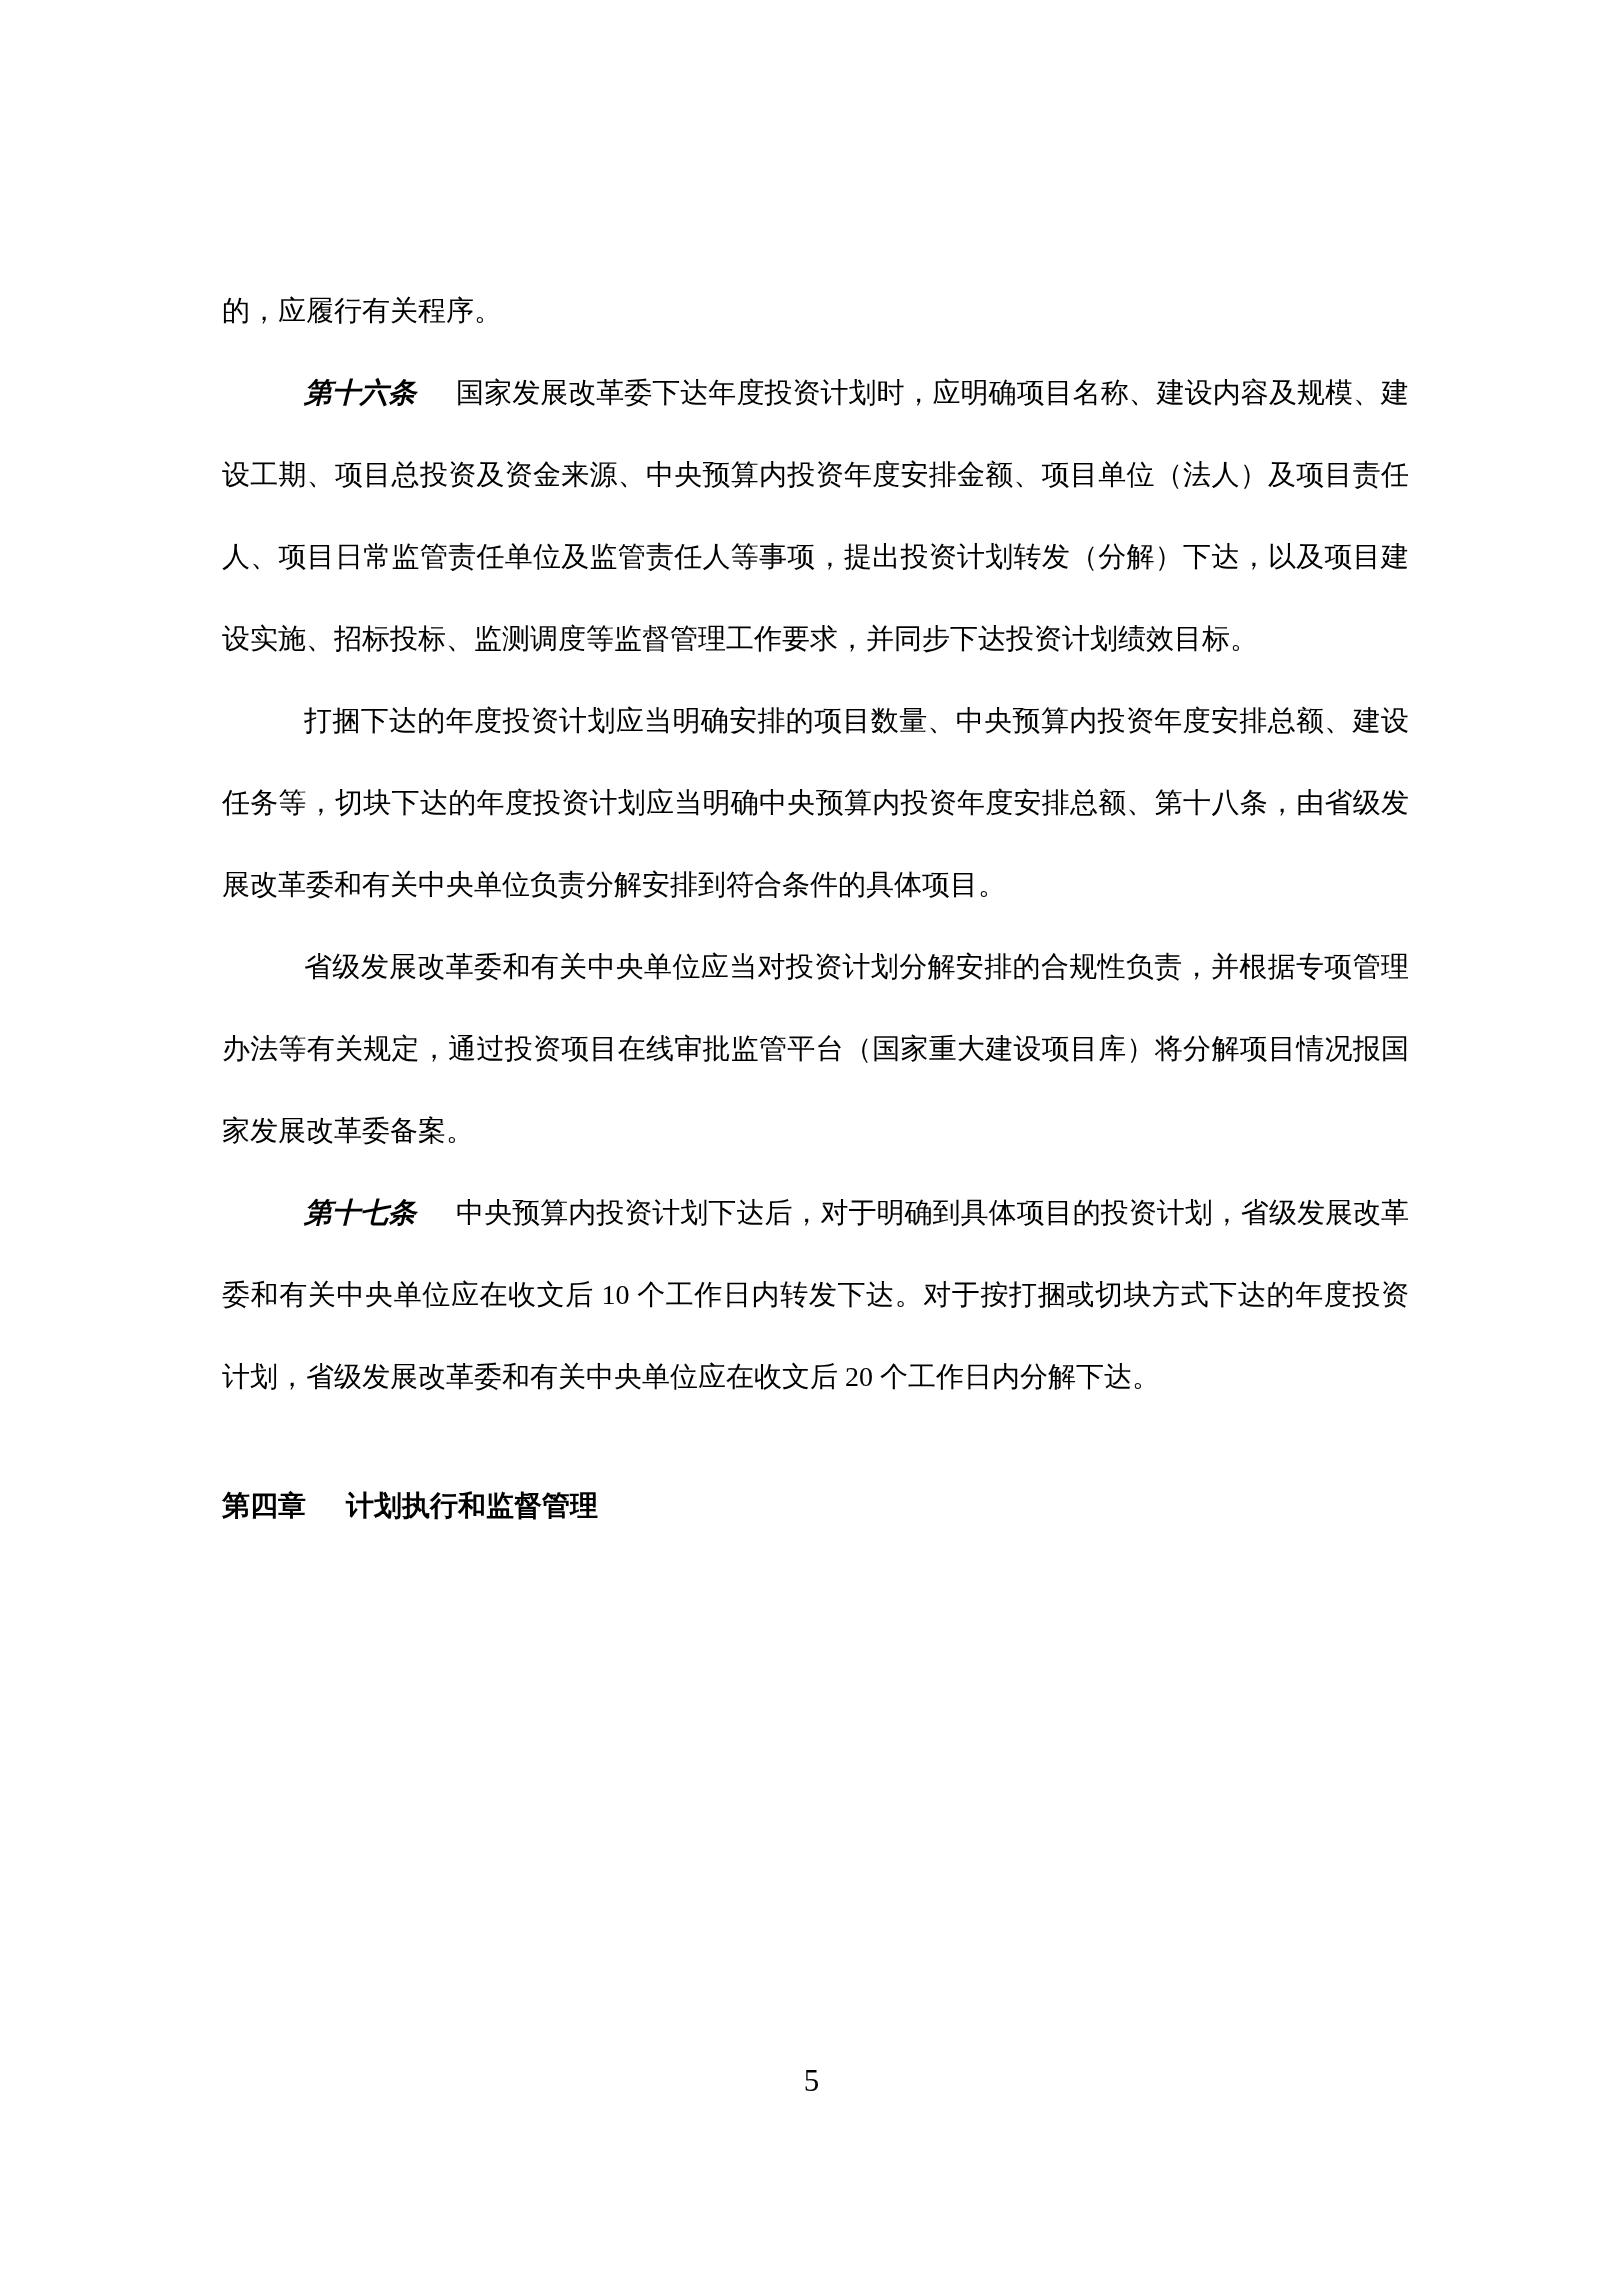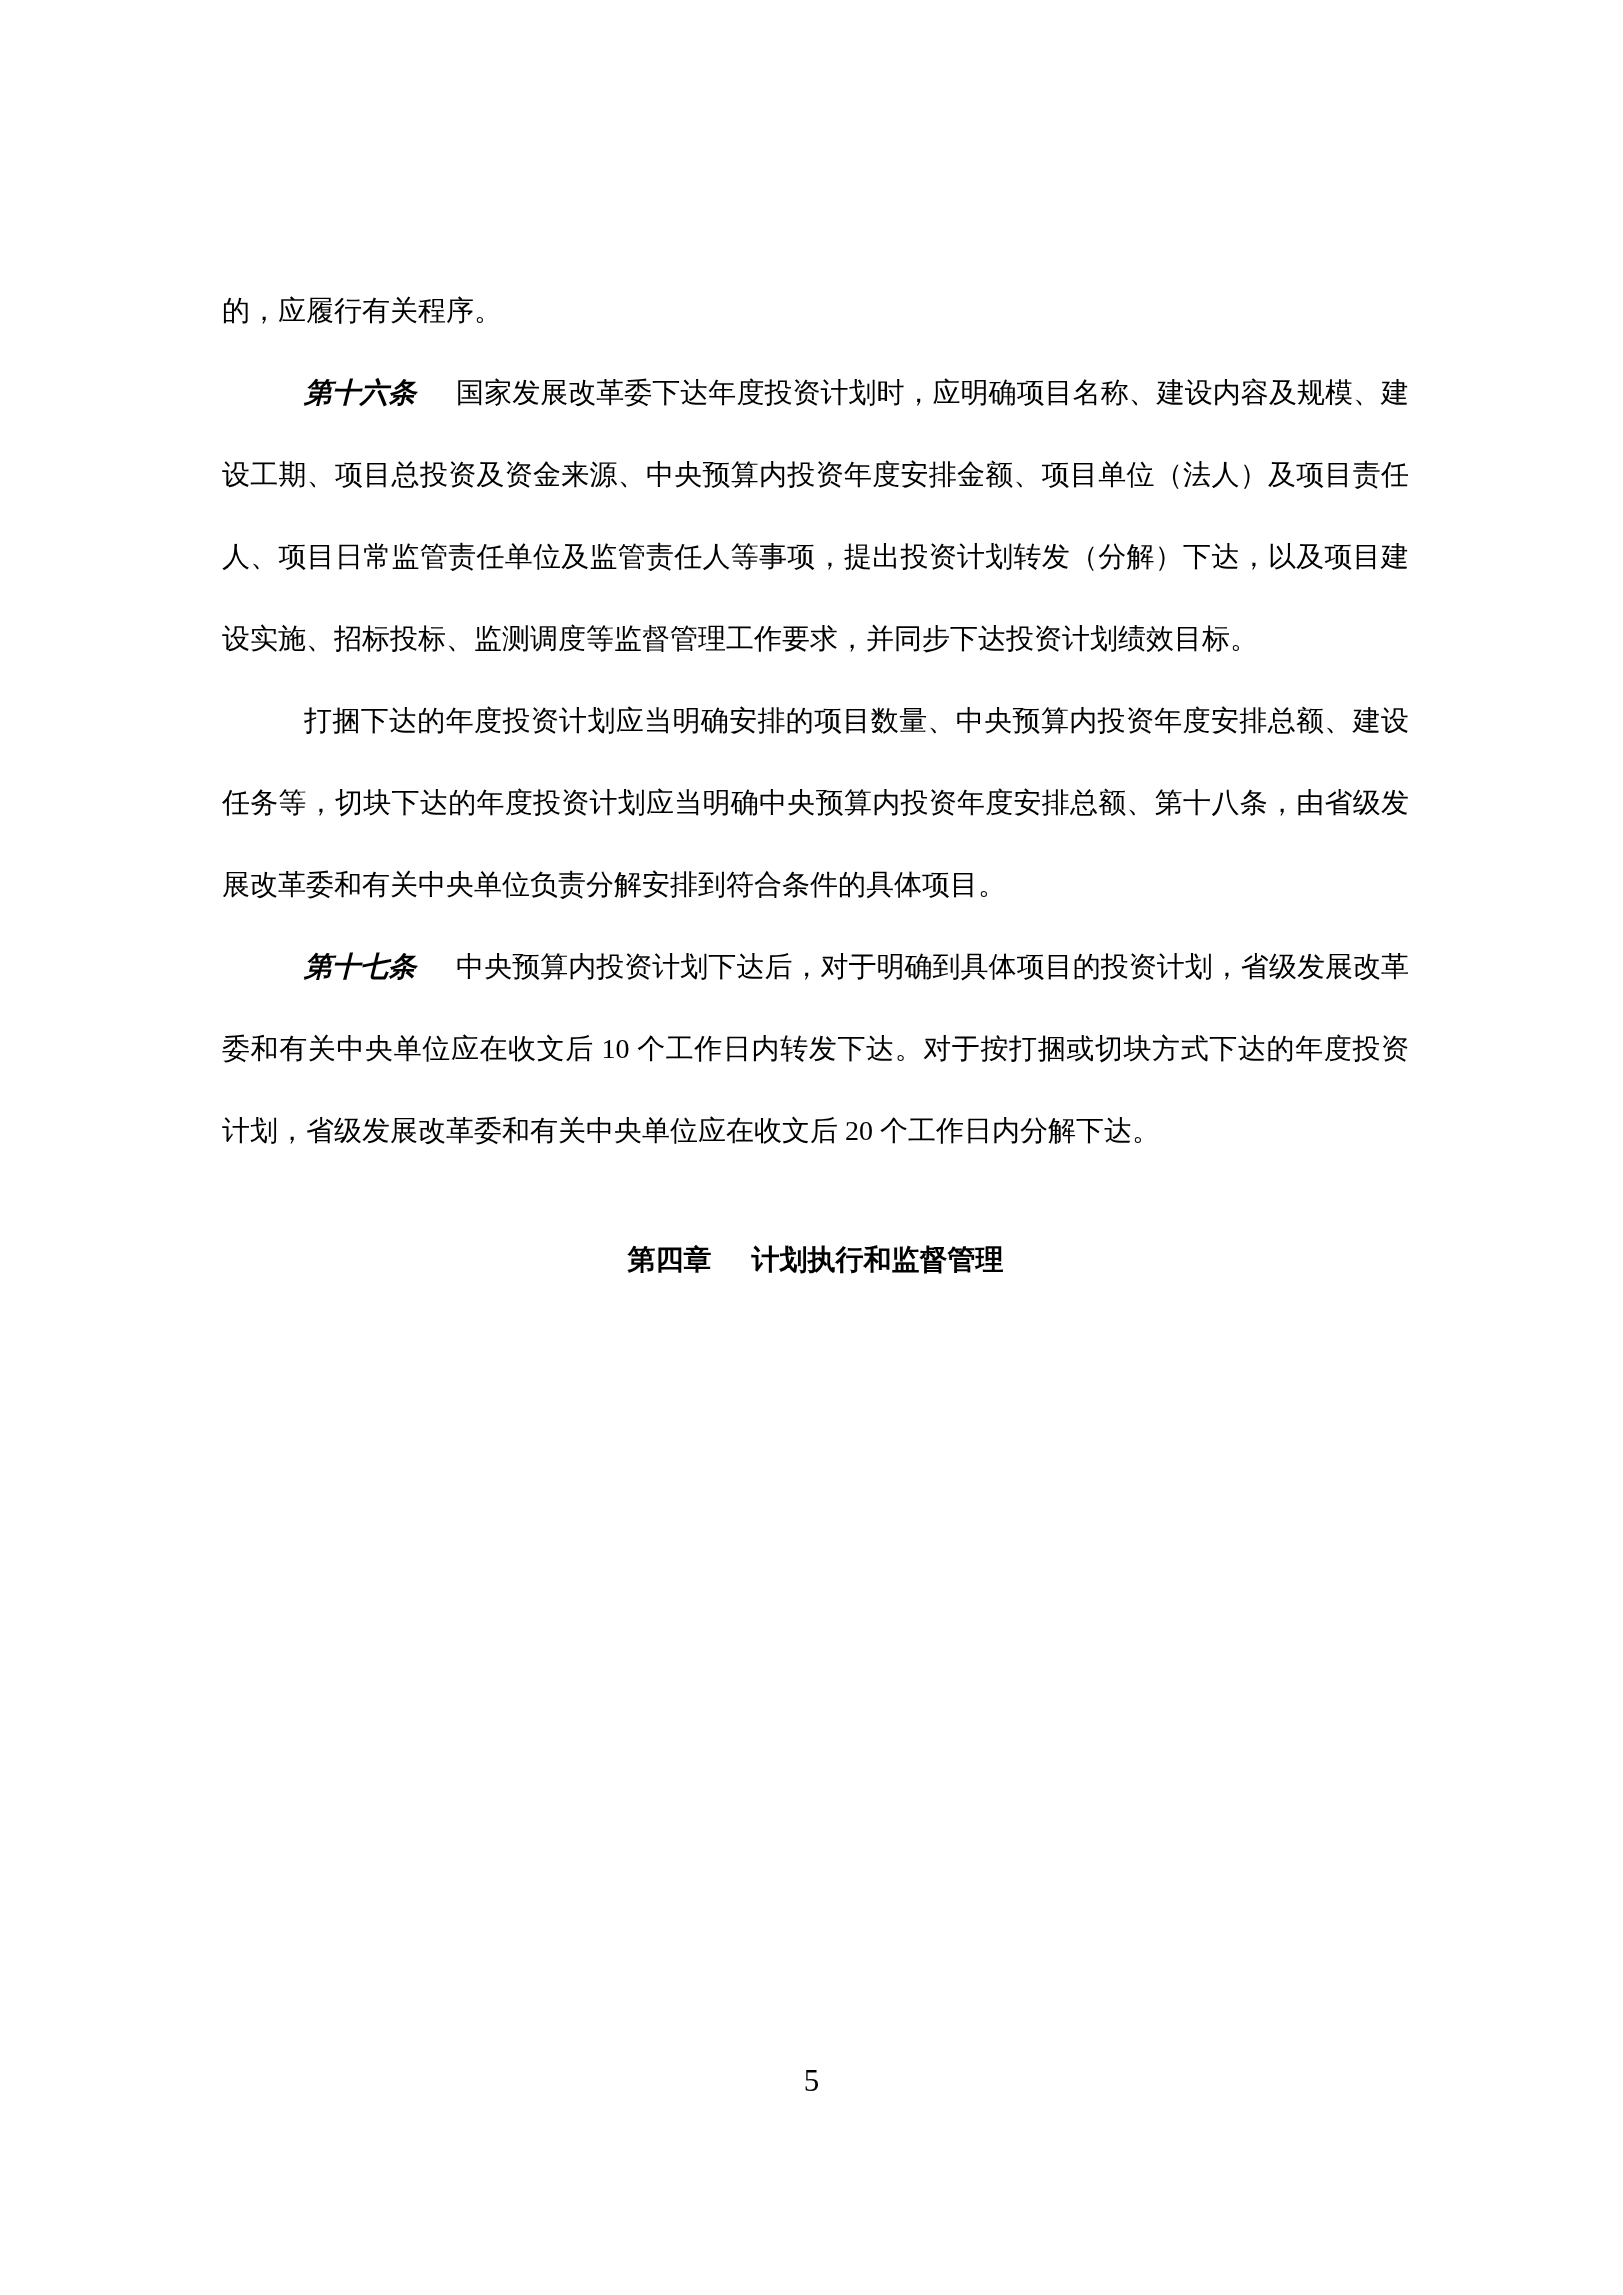--- a/index.html
+++ b/index.html
@@ -34,21 +34,21 @@
     text-indent: 82px; 
   }
   .term {
     font-family: "Liberation Sans", "DejaVu Sans", sans-serif;
     font-weight: bold;
     margin-right: 40px; 
     font-style: italic;
   }
   .chapter-heading {
     margin-top: 47px !important;
-    text-align: center;
+    text-align: left;
     text-indent: 0;
     font-family: "Liberation Sans", "DejaVu Sans", sans-serif;
     font-weight: bold;
   }
   .chapter-heading .chapter-num {
     margin-right: 40px;
   }
   .page-footer {
     position: absolute;
     left: 0;
@@ -66,20 +66,21 @@
 <div class="page">
 
   <div class="content">
 
     <p><span>的，应履行有关程序。</span></p>
 
     <p class="indent"><strong class="term">第十六条</strong><span>国家发展改革委下达年度投资计划时，应明确项目名称、建设内容及规模、建设工期、项目总投资及资金来源、中央预算内投资年度安排金额、项目单位（法人）及项目责任人、项目日常监管责任单位及监管责任人等事项，提出投资计划转发（分解）下达，以及项目建设实施、招标投标、监测调度等监督管理工作要求，并同步下达投资计划绩效目标。</span></p>
 
     <p class="indent"><span>打捆下达的年度投资计划应当明确安排的项目数量、中央预算内投资年度安排总额、建设任务等，切块下达的年度投资计划应当明确中央预算内投资年度安排总额、第十八条，由省级发展改革委和有关中央单位负责分解安排到符合条件的具体项目。</span></p>
 
+    <p class="indent"><span>省级发展改革委和有关中央单位应当对投资计划分解安排的合规性负责，并根据专项管理办法等有关规定，通过投资项目在线审批监管平台（国家重大建设项目库）将分解项目情况报国家发展改革委备案。</span></p>
 
     <p class="indent"><strong class="term">第十七条</strong><span>中央预算内投资计划下达后，对于明确到具体项目的投资计划，省级发展改革委和有关中央单位应在收文后 10 个工作日内转发下达。对于按打捆或切块方式下达的年度投资计划，省级发展改革委和有关中央单位应在收文后 20 个工作日内分解下达。</span></p>
 
     <p class="chapter-heading"><span class="chapter-num">第四章</span><span>计划执行和监督管理</span></p>
 
 
   </div>
 
   <div class="page-footer"><span>5</span></div>
 

